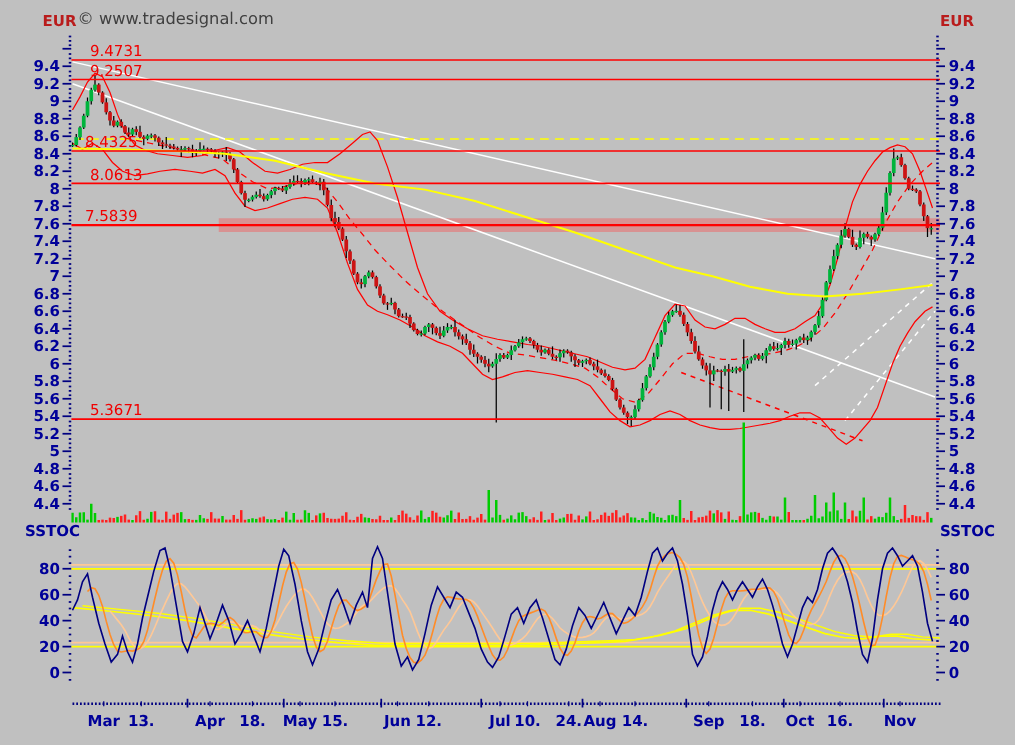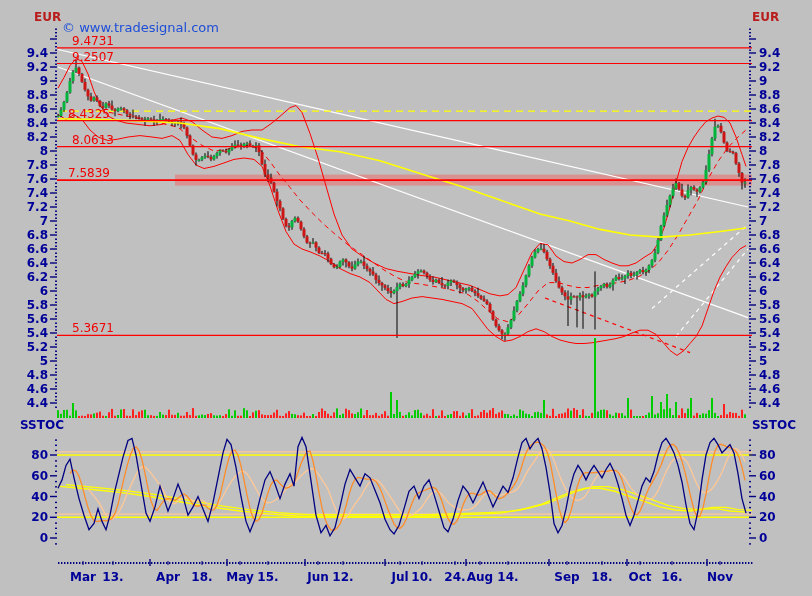--- a/index.html
+++ b/index.html
@@ -1,21 +1,21 @@
 <!DOCTYPE html>
 <html><head>
 <meta charset="utf-8">
 <style>
   html,body{margin:0;padding:0;background:#9a9a9a;}
   .chart-wrap{position:relative;width:812px;height:596px;background:#c0c0c0;overflow:hidden;
     font-family:"DejaVu Sans",sans-serif;}
   svg{position:absolute;left:0;top:0;font-family:"DejaVu Sans",sans-serif;}
   .lbl{position:absolute;font-size:12px;line-height:12px;white-space:nowrap;}
   .axis-cur{color:#b91c1c;font-weight:bold;}
-  .copyright{left:62px;top:22px;color:#1d4ed8;font-size:13px;}
+  .copyright{left:62px;top:10px;color:#404040;font-size:13px;}
   .eur-left{left:34px;top:11px;}
   .eur-right{left:752px;top:11px;}
   .sstoc-left{left:20px;top:419px;color:#000099;font-weight:bold;}
   .sstoc-right{left:752px;top:419px;color:#000099;font-weight:bold;}
 </style>
 </head>
 <body>
 
 <div class="chart-wrap">
   <svg id="cv" width="812" height="596">

